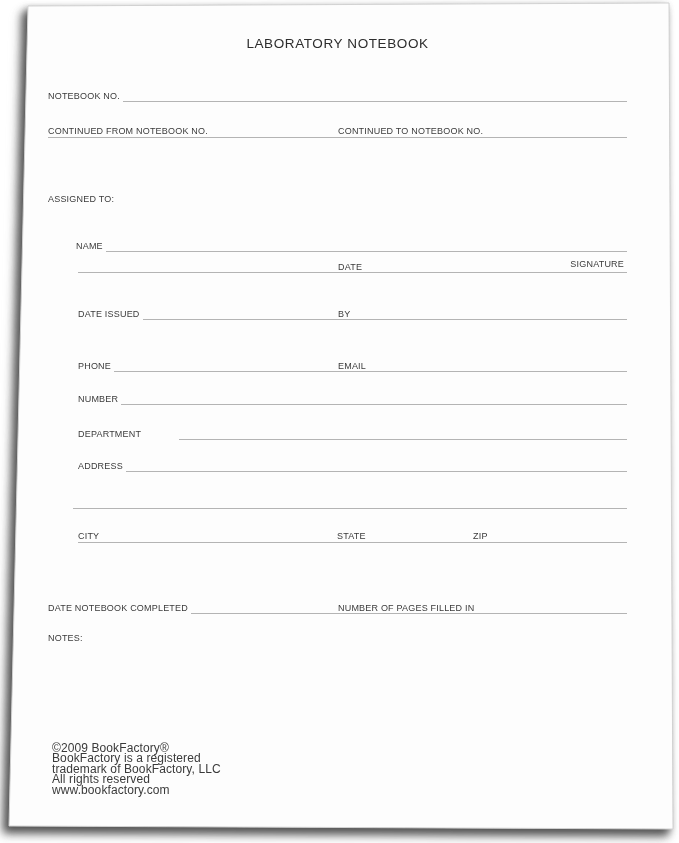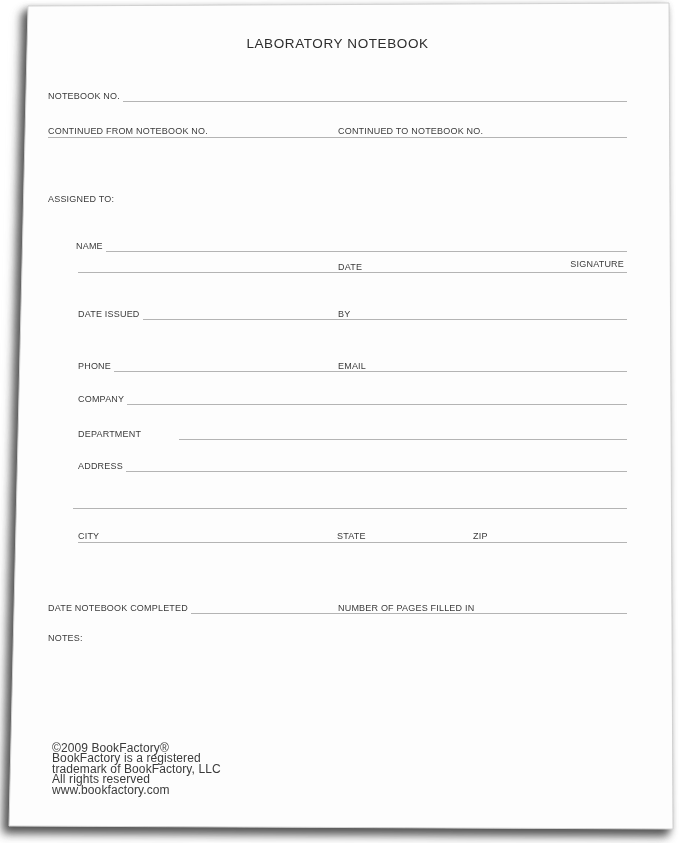--- a/index.html
+++ b/index.html
@@ -65,21 +65,21 @@
       <span class="abs-lbl" style="left:260px;">BY</span>
     </div>
 
     <div class="row" style="top:358px;left:78px;width:549px;">
       <span class="lbl">PHONE</span>
       <span class="fill-line"></span>
       <span class="abs-lbl" style="left:260px;text-align:right;">EMAIL</span>
     </div>
 
     <div class="row" style="top:391px;left:78px;width:549px;">
-      <span class="lbl">COMPANY</span>
+      <span class="lbl">NUMBER</span>
       <span class="fill-line"></span>
     </div>
 
     <div class="row" style="top:426px;left:78px;width:549px;gap:35px;">
       <span class="lbl">DEPARTMENT</span>
       <span class="fill-line"></span>
     </div>
 
     <div class="row" style="top:458px;left:78px;width:549px;">
       <span class="lbl">ADDRESS</span>

